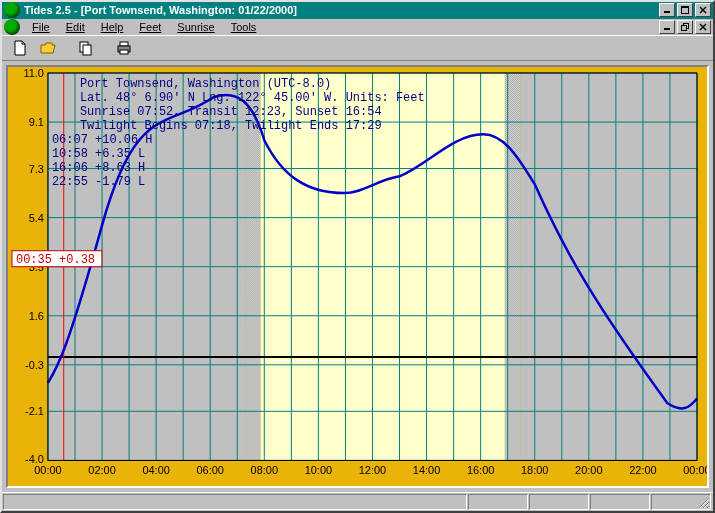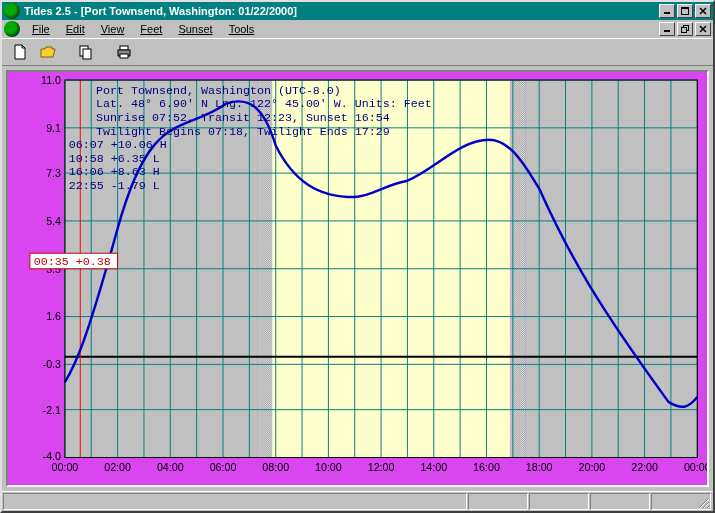--- a/index.html
+++ b/index.html
@@ -99,25 +99,24 @@
   }
   .chart-area-wrap {
     flex: 1;
     padding: 4px;
     background: #c0c0c0;
     display: flex;
     flex-direction: column;
   }
   .chart-area {
     flex: 1;
-    background: #d946ef;
+    background: #eab308;
     border: 2px solid;
     border-color: #808080 #fff #fff #808080;
     position: relative;
-    padding-left: 18px;
   }
   .statusbar {
     height: 20px;
     background: #c0c0c0;
     border-top: 1px solid #fff;
     display: flex;
     align-items: stretch;
     padding: 1px;
   }
   .status-pane {
@@ -170,23 +169,23 @@
           <line x1="7" y1="1" x2="1" y2="7" stroke="#000" stroke-width="1.5"></line>
         </svg>
     </div>
   </div>
 
   <div class="mdi-title">
     <div class="doc-icon"></div>
     <div class="menubar">
       <div class="menu-item"><span class="ul">File</span></div>
       <div class="menu-item"><span class="ul">Edit</span></div>
-      <div class="menu-item"><span class="ul">View</span></div>
+      <div class="menu-item"><span class="ul">Help</span></div>
       <div class="menu-item"><span class="ul">Feet</span></div>
-      <div class="menu-item"><span class="ul">Sunset</span></div>
+      <div class="menu-item"><span class="ul">Sunrise</span></div>
       <div class="menu-item"><span class="ul">Tools</span></div>
     </div>
     <div class="win-btn">
       <svg width="8" height="8">
           <line x1="1" y1="6" x2="7" y2="6" stroke="#000" stroke-width="2"></line>
         </svg>
     </div>
     <div class="win-btn">
       <svg width="8" height="8">
           <rect x="2.5" y="0.5" width="5" height="5" fill="none" stroke="#000"></rect>

